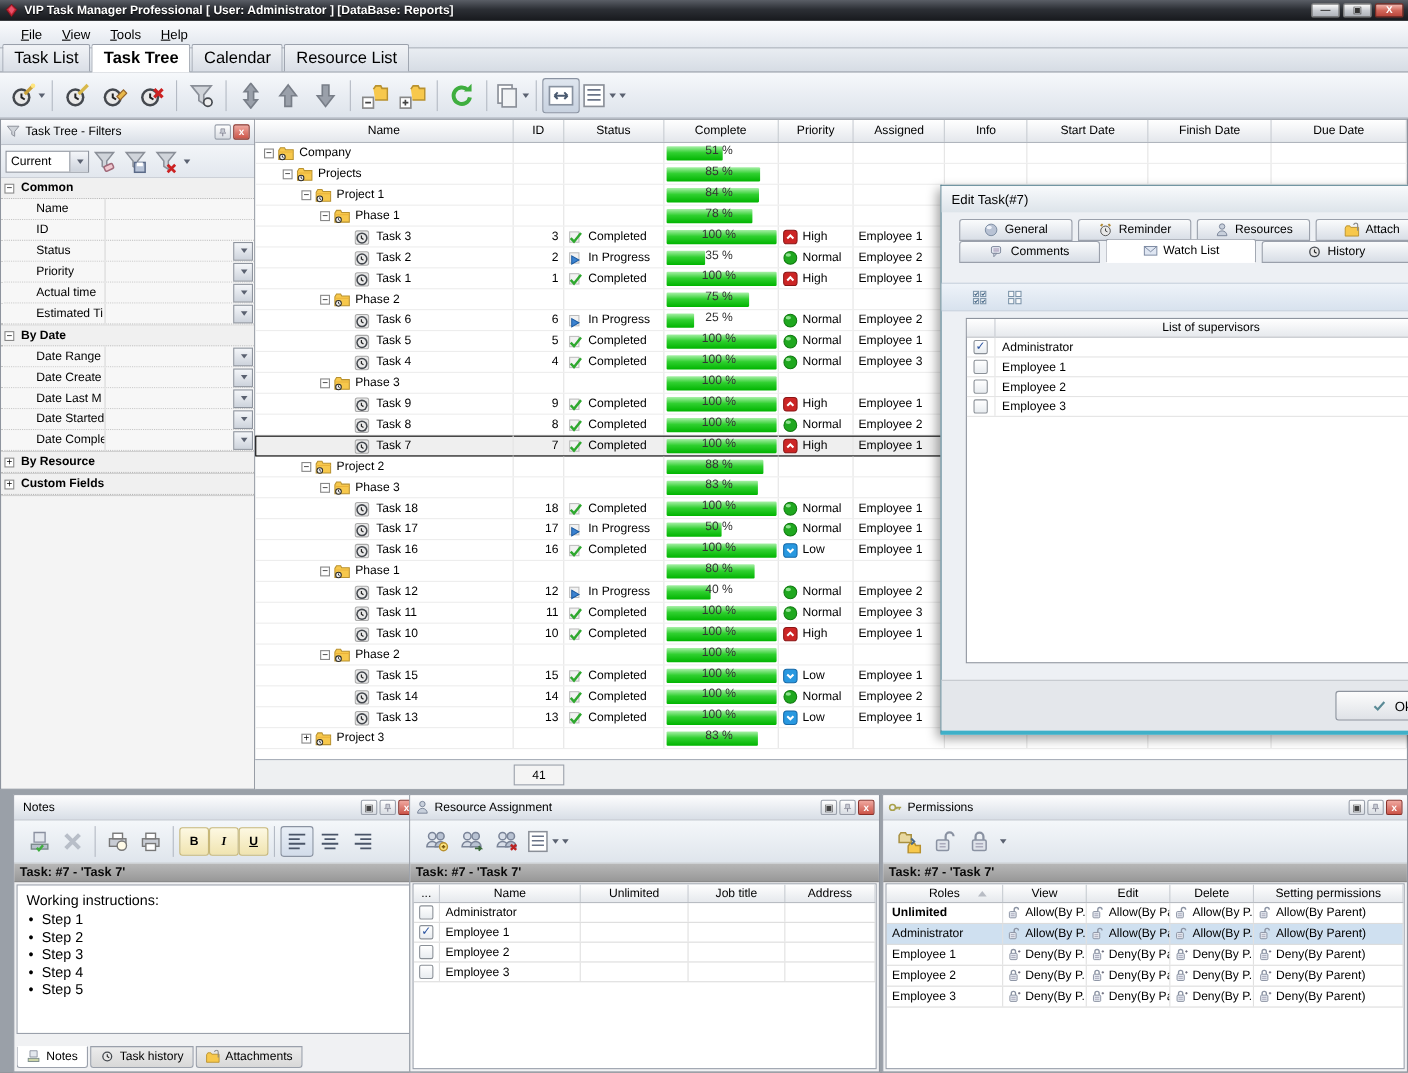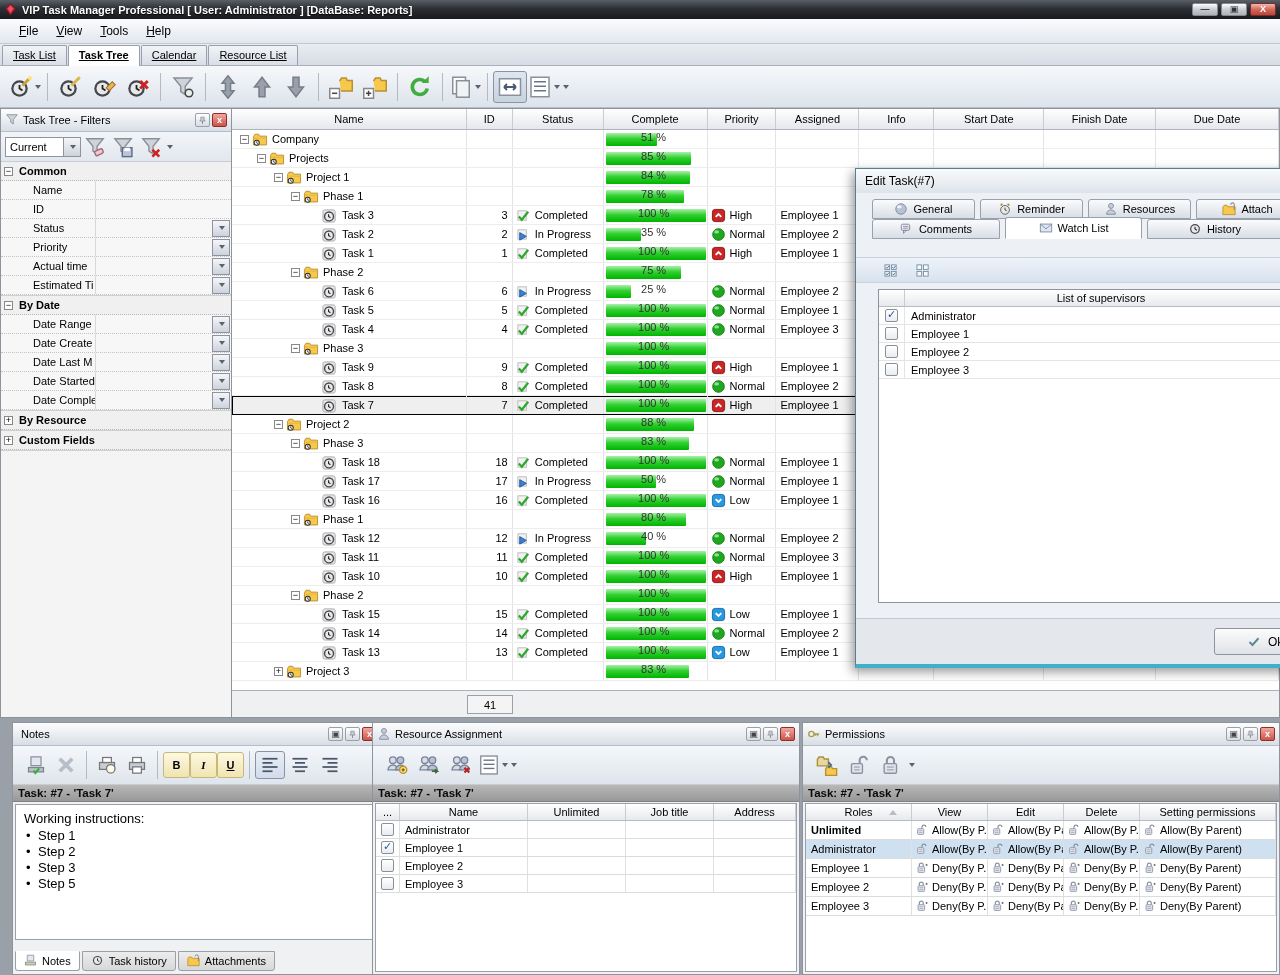--- a/index.html
+++ b/index.html
@@ -18,21 +18,21 @@
   .vipicon{width:13px;height:13px;}
   
   .menubar{position:absolute;left:0;top:19px;width:1280px;height:25px;background:linear-gradient(#fafbfd,#e2e7ee);
     border-bottom:1px solid #c2c8d1;display:flex;align-items:center;padding-left:10px;}
   .menubar .mi{padding:3px 9px;font-size:12px;}
   .menubar .mi u{text-decoration:underline;}
   
   .tabstrip{position:absolute;left:0;top:44px;width:1280px;height:22px;background:linear-gradient(#e9edf2,#d6dce4);
     border-bottom:1px solid #aab0ba;display:flex;align-items:flex-end;padding-left:2px;}
   .vtab{padding:3px 10px 4px;border:1px solid #9aa0ab;border-bottom:none;background:linear-gradient(#f2f4f7,#d9dee6);
-    margin-right:1px;border-radius:2px 2px 0 0;font-size:11px;text-decoration:underline;}
+    margin-right:1px;border-radius:2px 2px 0 0;font-size:15px;}
   .vtab.on{background:#fff;font-weight:bold;padding-bottom:5px;position:relative;top:1px;}
   
   .toolbar{position:absolute;left:0;top:66px;width:1280px;height:42px;background:linear-gradient(#f6f8fb,#dde3eb);
     border-bottom:1px solid #b7bdc7;display:flex;align-items:center;padding-left:8px;}
   .tbtn{width:34px;height:32px;display:flex;align-items:center;justify-content:center;border-radius:3px;position:relative;}
   .tbtn.pressed{border:1px solid #8a93a2;background:linear-gradient(#dfe6ef,#c8d2e0);}
   .tsep{width:1px;height:28px;background:#b4bac4;margin:0 5px;}
   .dd{width:0;height:0;border-left:3px solid transparent;border-right:3px solid transparent;border-top:4px solid #5a6170;margin-left:2px;}
   .ic{display:inline-flex;align-items:center;justify-content:center;}
   
@@ -1747,20 +1747,21 @@
         </span>
         <span class="chev">»</span>
       </div>
     <div class="taskhdr">Task: #7 - 'Task 7'</div>
     <div class="notesbody">
       <div style="margin-bottom:2px;">Working instructions:</div>
       <div id="notesteps">
           <div class="step">Step 1</div>
           <div class="step">Step 2</div>
           <div class="step">Step 3</div>
+          <div class="step">Step 4</div>
           <div class="step">Step 5</div>
         </div>
     </div>
     <div class="ntabs" id="notestabs">
         <div class="ntab on">
           <span class="ic">
             <svg width="13" height="13" viewBox="0 0 16 16">
               <path d="M4 1.5 h8 v7 h-8z" fill="#e4e8ee" stroke="#8a90a0"></path>
               <rect x="2" y="10" width="12" height="3.5" fill="#cdd5a8" stroke="#788"></rect>
             </svg>

